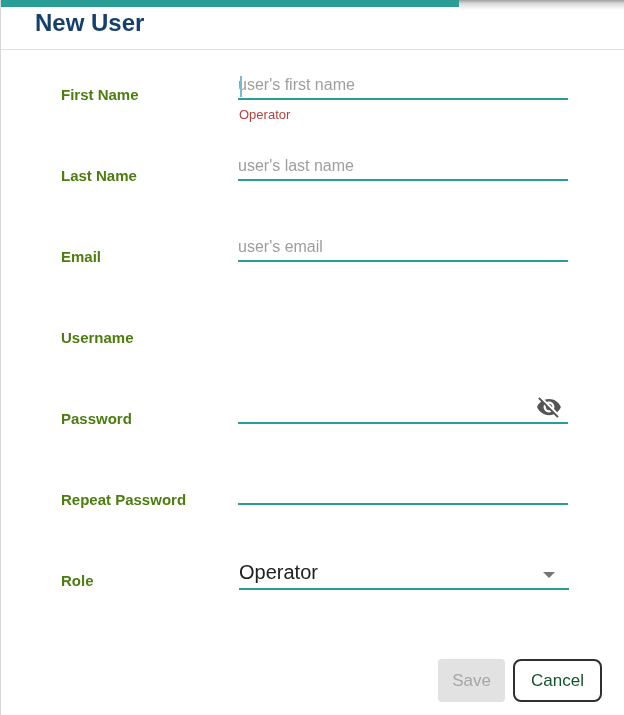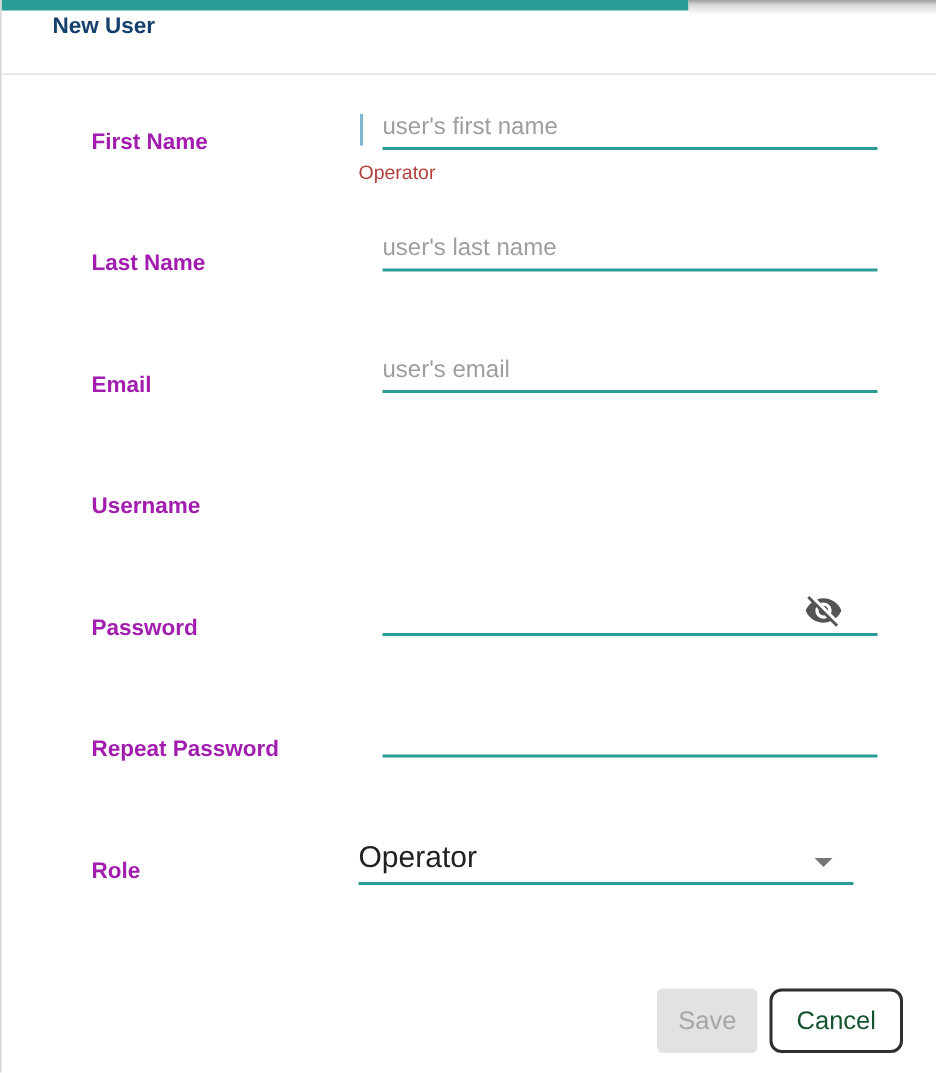--- a/index.html
+++ b/index.html
@@ -7,28 +7,28 @@
     width:624px;height:715px;position:relative;overflow:hidden;
     background:#ffffff;font-family:"Liberation Sans", sans-serif;
     border-left:1px solid #d6d6d6;box-sizing:border-box;
   }
   
   .top-strip{position:absolute;top:0;left:0;width:624px;height:10px;}
   .top-strip .accent{position:absolute;top:0;left:0;width:458px;height:7px;background:#2a9d96;}
   .top-strip .shadow{position:absolute;top:0;left:458px;right:0;height:10px;
     background:linear-gradient(to bottom,#9f9f9f 0%,#d9d9d9 35%,#ffffff 100%);}
   
-  .dialog-title{position:absolute;left:34px;top:9px;font-size:15px;font-weight:bold;color:#15406d;}
+  .dialog-title{position:absolute;left:34px;top:9px;font-size:24px;font-weight:bold;color:#15406d;}
   .header-divider{position:absolute;left:0;right:0;top:49px;height:1px;background:#e2e2e2;}
   
   .form{position:absolute;top:50px;left:0;right:0;}
   .row{position:relative;height:81px;}
-  .row-label{position:absolute;left:60px;top:36px;font-size:15px;font-weight:bold;color:#a21caf;white-space:nowrap;}
+  .row-label{position:absolute;left:60px;top:36px;font-size:15px;font-weight:bold;color:#4d7c0f;white-space:nowrap;}
   .field-input{
-    position:absolute;left:254px;top:22px;width:330px;height:26px;
+    position:absolute;left:237px;top:22px;width:330px;height:26px;
     border:none;border-bottom:2px solid #2a9d96;outline:none;
     font-family:"Liberation Sans", sans-serif;font-size:16px;color:#b91c1c;
     background:transparent;padding:0;border-radius:0;box-sizing:content-box;
   }
   .field-input::placeholder{color:#9e9e9e;opacity:1;}
   .caret{position:absolute;left:239px;top:26px;width:2px;height:21px;background:#7fb6d2;}
   .error-text{position:absolute;left:238px;top:57px;font-size:13px;color:#b3413c;}
   .eye-btn{position:absolute;left:534px;top:20px;width:28px;height:26px;border:none;background:transparent;padding:0;cursor:pointer;}
   .eye-btn svg{display:block;margin:auto;}
   

